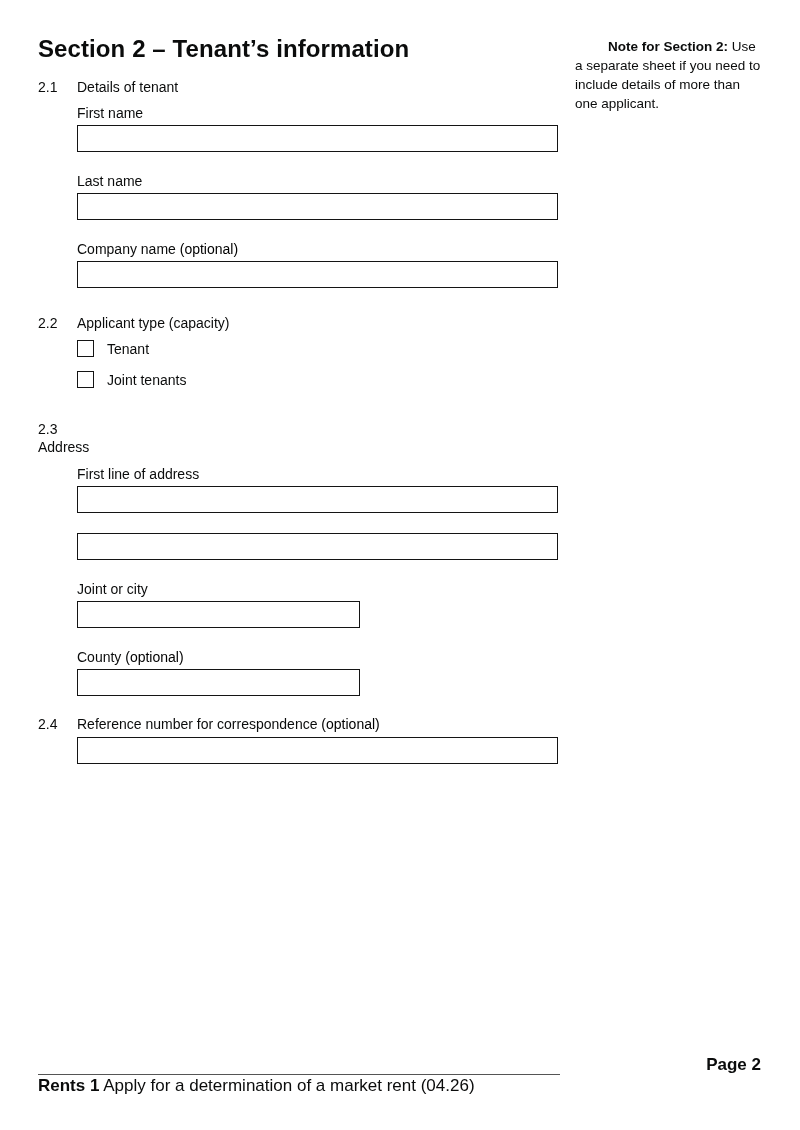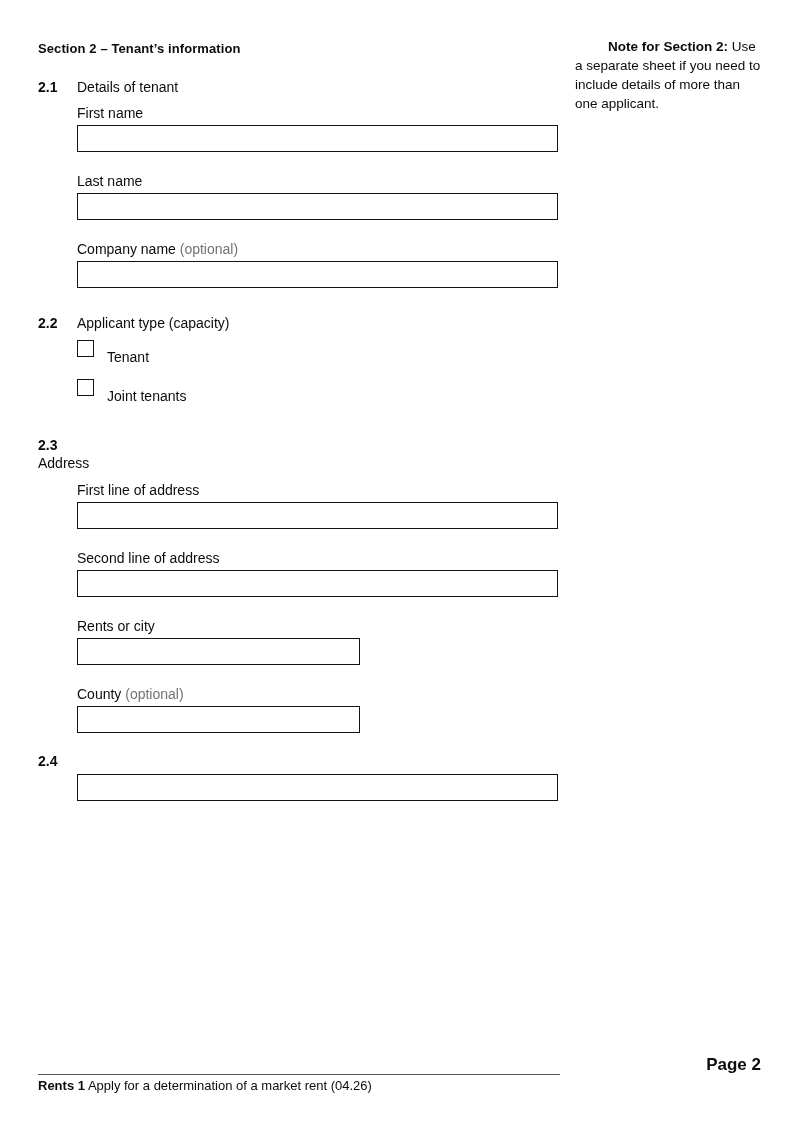--- a/index.html
+++ b/index.html
@@ -9,49 +9,49 @@
     position: relative;
     font-family: "Liberation Sans", sans-serif;
     color: #0b0c0c;
   }
   .main {
     position: absolute;
     left: 38px; top: 38px;
     width: 522px;
   }
   h1.section-title {
-    font-size: 13px;
+    font-size: 24px;
     line-height: 22px;
     font-weight: bold;
     letter-spacing: 0.1px;
     margin-bottom: 18px;
   }
   .q-row {
     display: flex;
     font-size: 14px;
     line-height: 18px;
   }
-  .q-num { font-weight: bold; width: 39px; flex: none; }
+  .q-num { font-weight: normal; width: 39px; flex: none; }
   .q-title { font-weight: normal; }
   .mb8  { margin-bottom: 8px; }
   .mb9  { margin-bottom: 9px; flex-direction: column; }
   .mb4  { margin-bottom: 4px; }
   .indent { margin-left: 39px; }
   .field { margin-bottom: 20px; }
   .field.gap26 { margin-bottom: 26px; }
   .field.gap19 { margin-bottom: 19px; }
   .field.gap28 { margin-bottom: 28px; }
   .field-label {
     display: block;
     font-size: 14px;
     line-height: 18px;
     margin-bottom: 3px;
     color: #0b0c0c;
   }
-  .opt { color: #737373; }
+  .opt { color: #000000; }
   .text-input {
     display: block;
     height: 27px;
     border: 1.5px solid #141414;
     border-radius: 0;
     background: #ffffff;
     font-family: "Liberation Sans", sans-serif;
     font-size: 14px;
     padding: 0 6px;
     outline: none;
@@ -69,21 +69,21 @@
     width: 17px; height: 17px;
     border: 1.5px solid #141414;
     background: #ffffff;
     flex: none;
     cursor: pointer;
   }
   .cb-label {
     font-size: 14px;
     line-height: 18px;
     margin-left: 13px;
-    margin-top: 8px;
+    margin-top: 0;
   }
   .pc-row { display: flex; }
   .pc-cell {
     width: 31.4px; height: 28px;
     border: 1.5px solid #141414;
     background: #ffffff;
     margin-left: -1.5px;
   }
   .pc-cell:first-child { margin-left: 0; }
   .note {
@@ -103,21 +103,21 @@
   }
   .footer-line {
     position: absolute;
     left: 38px; top: 1074px;
     width: 522px; height: 0;
     border-top: 1px solid #555555;
   }
   .footnote {
     position: absolute;
     left: 38px; top: 1079px;
-    font-size: 13px;
+    font-size: 17px;
     line-height: 13px;
   }
   .fn-bold { font-weight: bold; }
 </style>
 </head>
 <body>
 
 <div class="main">
 
   <h1 class="section-title">Section 2 – Tenant’s information</h1>
@@ -161,37 +161,37 @@
     <span class="q-num">2.3</span>
     <span class="q-title">Address</span>
   </div>
 
   <div class="field indent">
     <label class="field-label">First line of address</label>
     <input type="text" class="text-input full" style="">
   </div>
 
   <div class="field indent">
-    <label class="field-label">Second line of address</label>
-    <input type="text" class="text-input full" style="">
-  </div>
-
-  <div class="field indent">
-    <label class="field-label">Rents or city</label>
+    <input type="text" class="text-input full" style="">
+  </div>
+
+  <div class="field indent">
+    <label class="field-label">Joint or city</label>
     <input type="text" class="text-input short" style="">
   </div>
 
   <div class="field indent gap19">
     <label class="field-label"><span>County</span> <span class="opt">(optional)</span></label>
     <input type="text" class="text-input short" style="">
   </div>
 
 
   <div class="q-row mb4">
     <span class="q-num">2.4</span>
+    <span class="q-title"><span>Reference number for correspondence</span> <span class="opt">(optional)</span></span>
   </div>
 
   <div class="field indent">
     <input type="text" class="text-input full" style="">
   </div>
 
 </div>
 
 <aside class="note">
   <span class="note-bold">Note for Section 2:</span>

